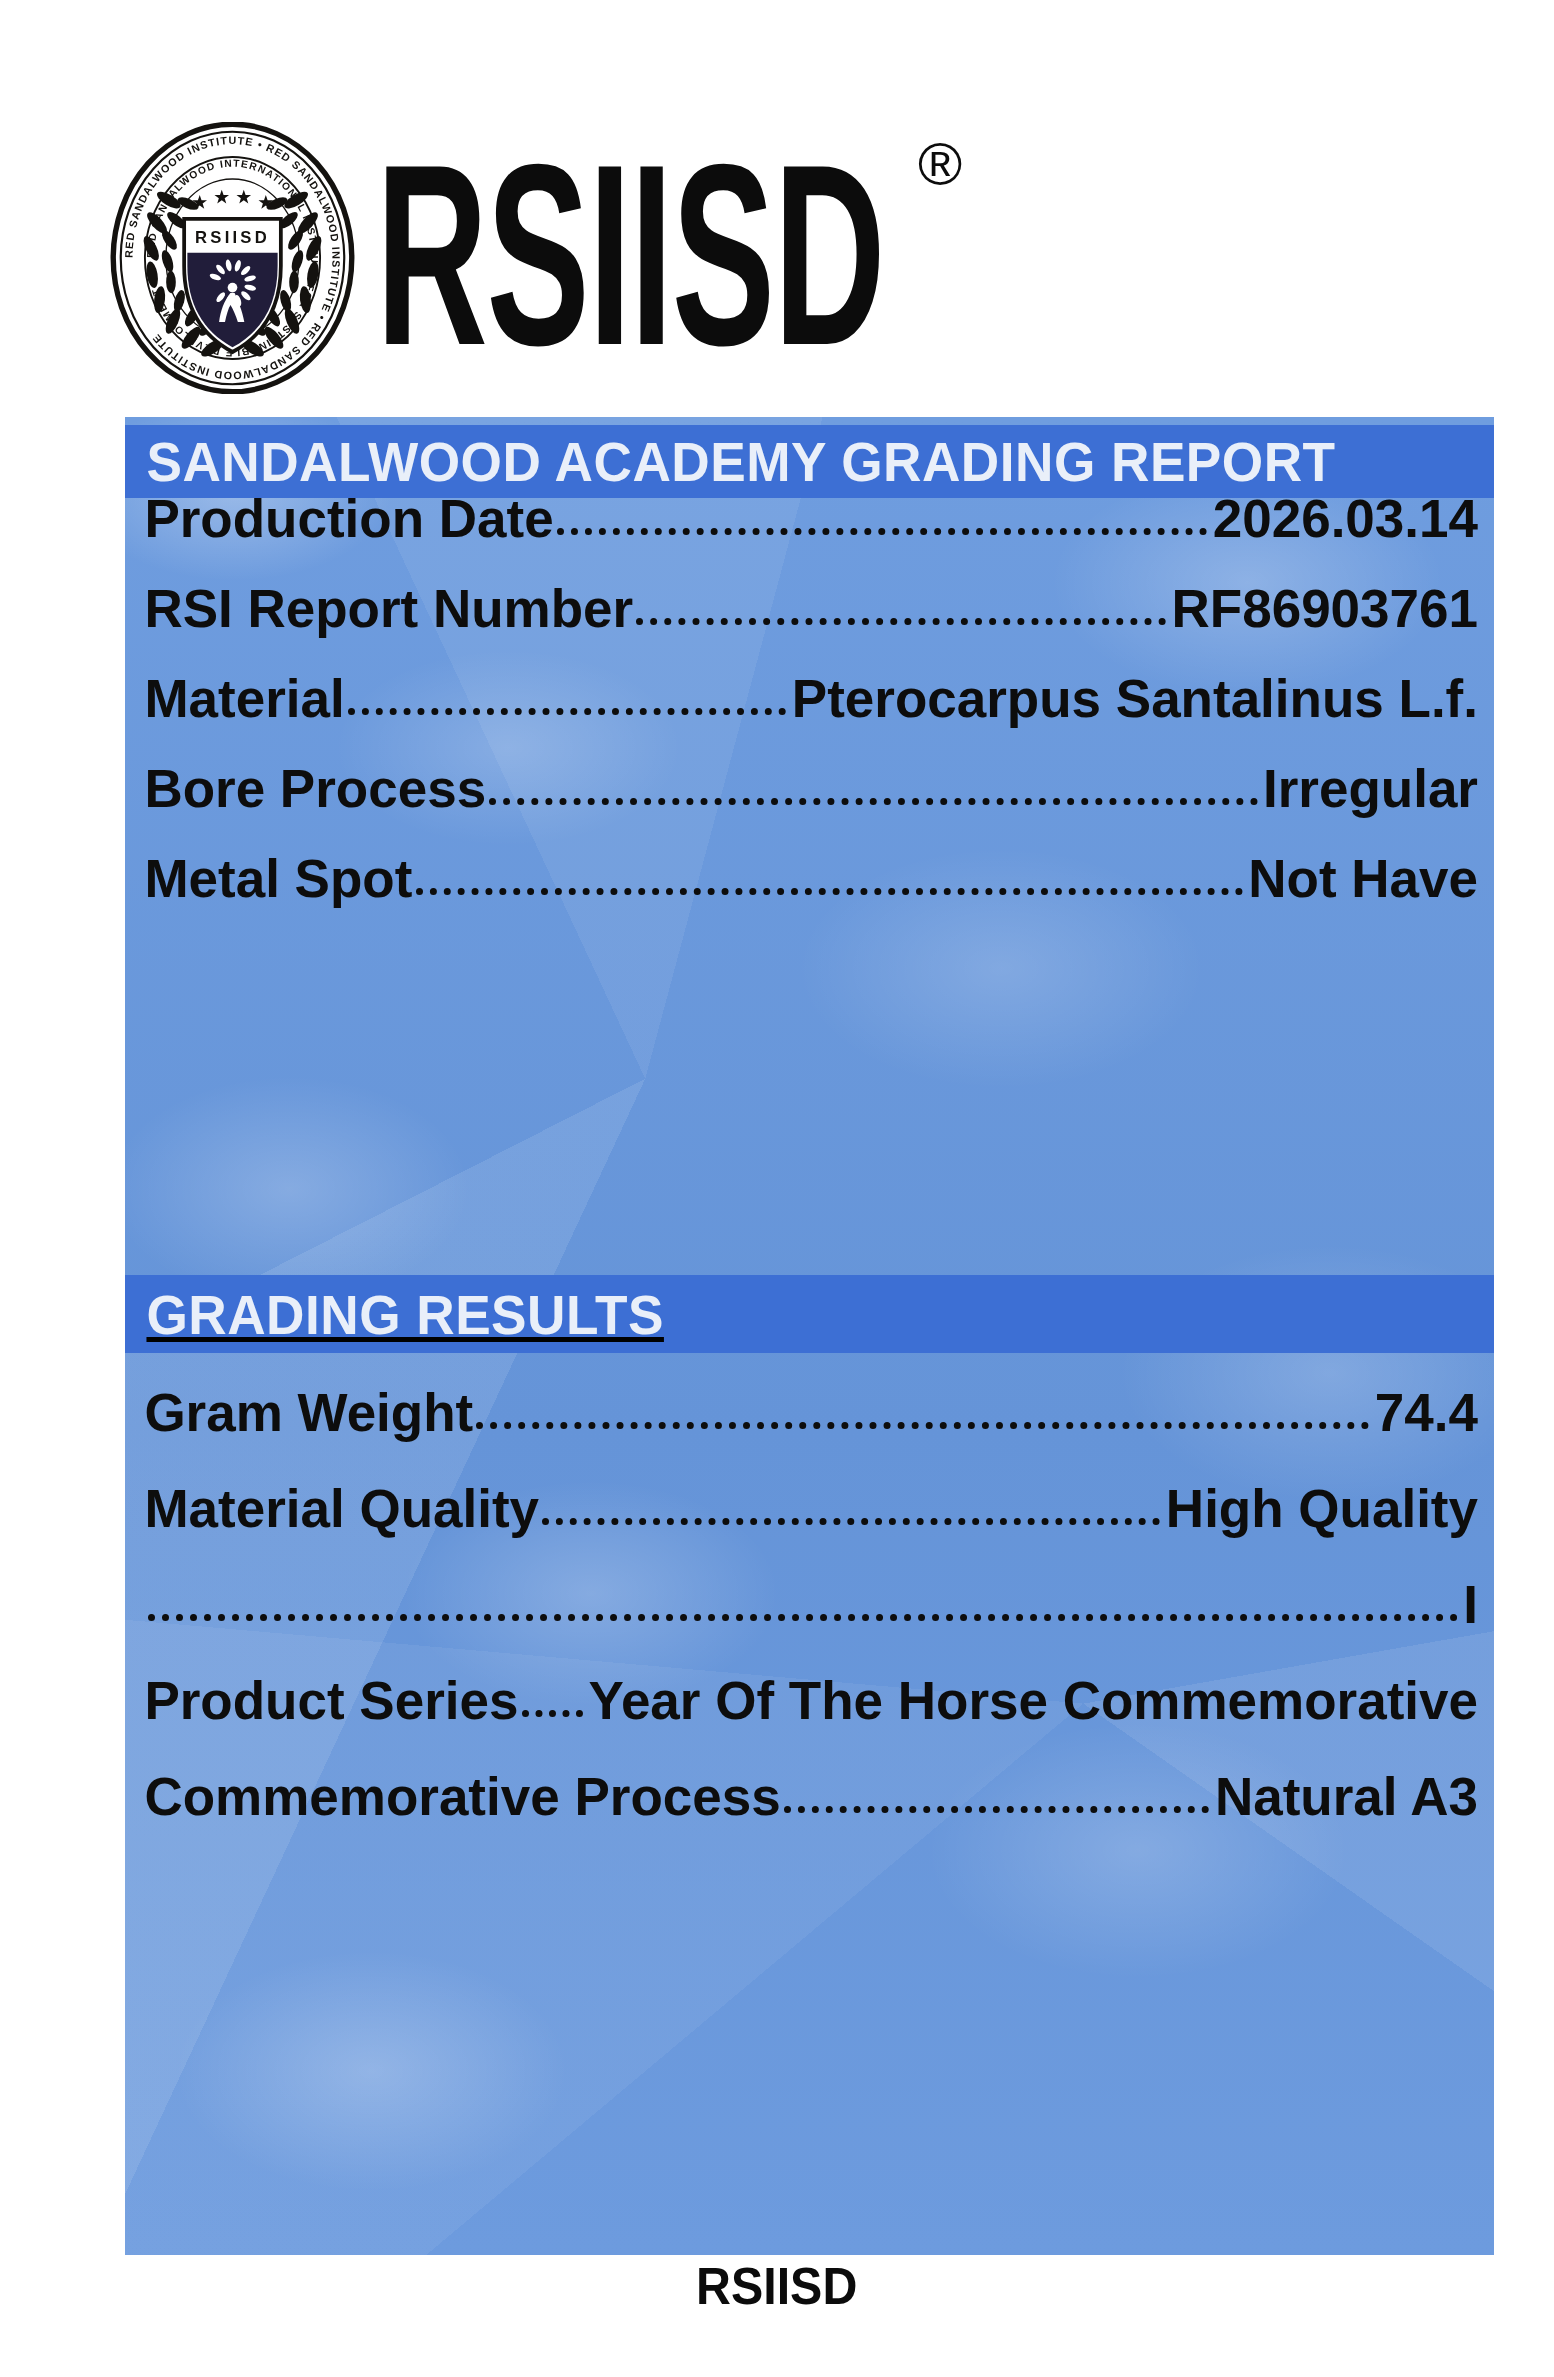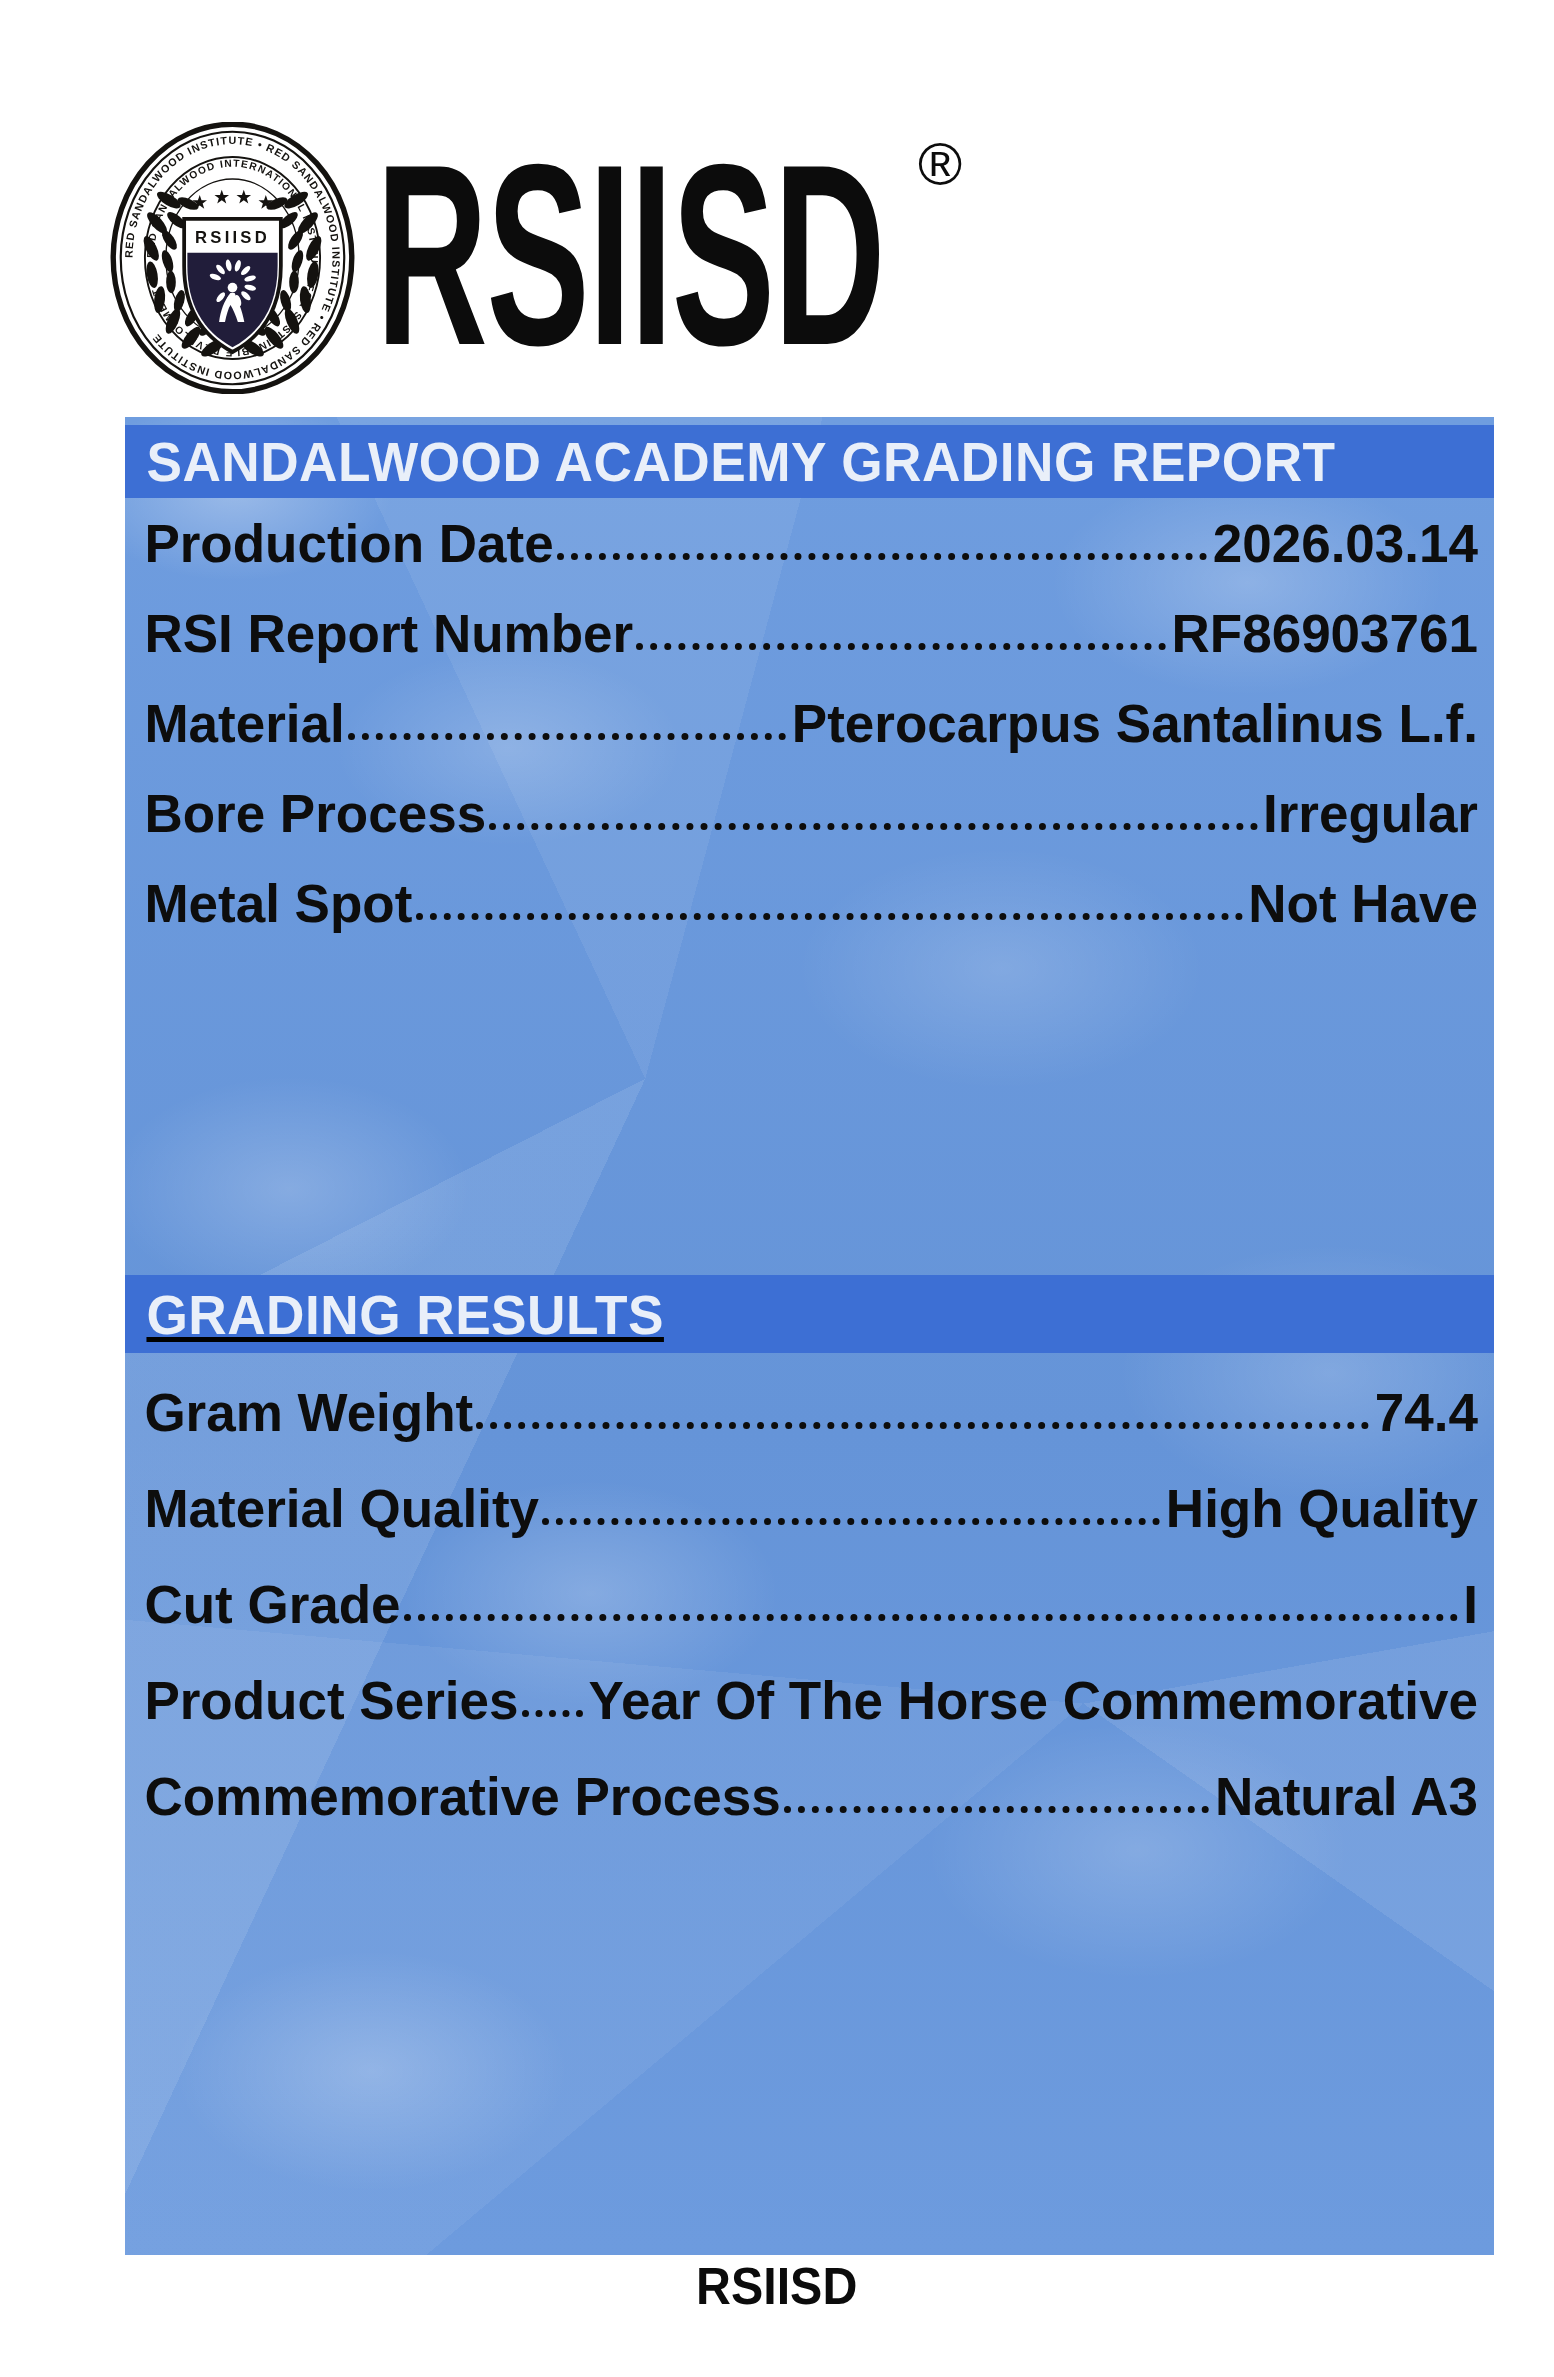--- a/index.html
+++ b/index.html
@@ -41,21 +41,21 @@
     background:var(--band-blue,#3d6fd4);display:flex;align-items:center;
   }
   .band1{top:0;margin-top:8px;}
   .band2{top:858px;height:78px;text-decoration:underline;}
   .band-title{
     display:inline-block;padding-left:22.6px;font-size:56px;font-weight:700;
     color:var(--band-text,#e9eff9);letter-spacing:0.5px;white-space:nowrap;
     transform:scaleX(0.95);transform-origin:left center;
   }
   .rows{position:absolute;left:19.4px;right:16px;}
-  .rows1{top:81px;}
+  .rows1{top:56px;}
   .rows2{top:947px;}
   .row{display:flex;align-items:center;height:90px;
        font-size:53px;font-weight:700;color:var(--ink,#0d0d0d);}
   .rows2 .row{height:96px;align-items:center;}
   .lbl,.val{white-space:nowrap;letter-spacing:0;}
   .leader{
     flex:1 1 auto;min-width:21.5px;height:0;
     border-bottom:7px dotted var(--ink,#0d0d0d);
     margin:0 5.4px 0 3.2px;position:relative;top:13px;
   }
@@ -207,21 +207,20 @@
       <span class="lbl">Gram Weight</span>
       <span class="leader"></span>
       <span class="val">74.4</span>
     </div>
     <div class="row">
       <span class="lbl">Material Quality</span>
       <span class="leader"></span>
       <span class="val">High Quality</span>
     </div>
     <div class="row">
-      <span class="lbl">Cut Grade</span>
       <span class="leader"></span>
       <span class="val">I</span>
     </div>
     <div class="row">
       <span class="lbl">Product Series</span>
       <span class="leader"></span>
       <span class="val">Year Of The Horse Commemorative</span>
     </div>
     <div class="row">
       <span class="lbl">Commemorative Process</span>

